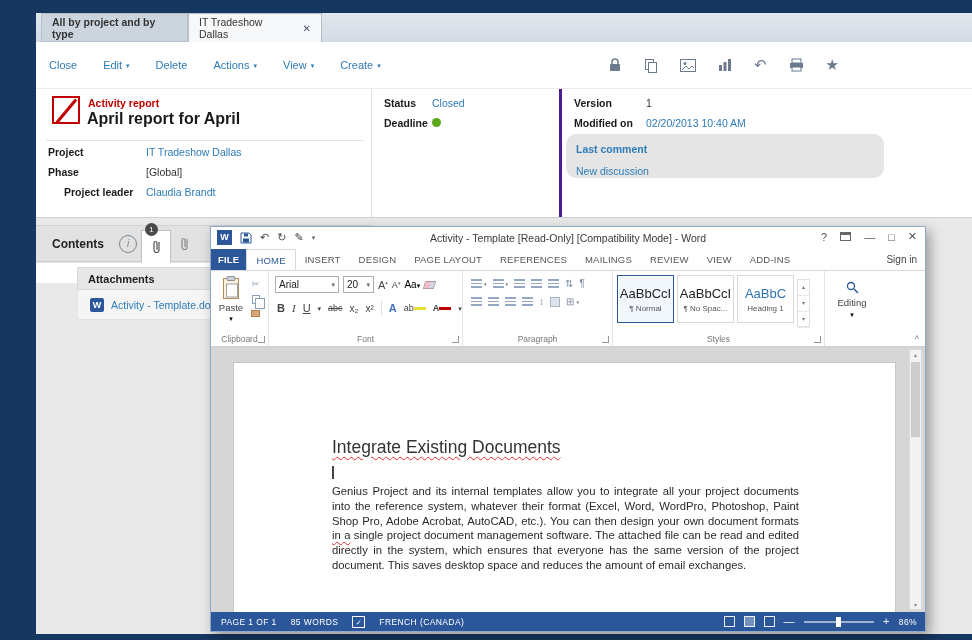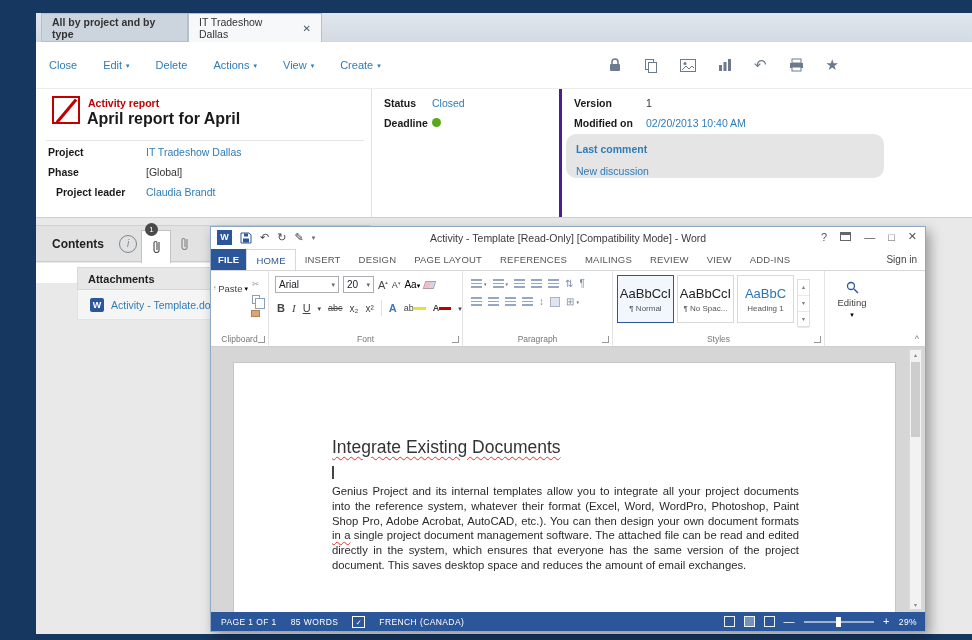--- a/index.html
+++ b/index.html
@@ -88,21 +88,21 @@
 
   .ribbon { position:absolute; top:43px; left:0; width:100%; height:77px; background:#fff;
             border-top:1px solid #d8d8d8; border-bottom:1px solid #cfcfcf; display:flex; }
   .rgroup { position:relative; height:100%; border-right:1px solid #e3e3e3; flex:none; }
   .glabel { position:absolute; bottom:2px; left:0; width:100%; text-align:center; font-size:8.5px; color:#777; }
   .launcher { position:absolute; right:3px; bottom:3px; width:7px; height:7px;
               border-right:1px solid #979797; border-bottom:1px solid #979797; cursor:pointer; }
   .rib-collapse { position:absolute; right:6px; bottom:2px; font-size:9px; color:#777; cursor:pointer; }
 
   .g-clip { width:58px; }
-  .paste-btn { position:absolute; left:3px; top:5px; width:34px; display:flex; flex-direction:row;
+  .paste-btn { position:absolute; left:3px; top:5px; width:34px; display:flex; flex-direction:column;
                align-items:center; gap:2px; cursor:pointer; }
   .paste-lbl { font-size:9.5px; color:#444; }
   .clip-side { position:absolute; left:40px; top:8px; display:flex; flex-direction:column; gap:6px;
                font-size:9px; color:#8aa0b8; align-items:center; }
   .icon-copy { width:8px; height:9px; border:1px solid #8aa0b8; position:relative; }
   .icon-copy:after { content:""; position:absolute; left:2px; top:2px; width:8px; height:9px;
                      border:1px solid #8aa0b8; background:#fff; }
   .icon-painter { width:9px; height:7px; background:#d9a679; border:1px solid #b08355; }
 
   .g-font { width:194px; }
@@ -258,21 +258,21 @@
         <div class="act-icon">
             <span></span>
           </div>
         <div class="rec-type">Activity report</div>
         <div class="rec-title">April report for April</div>
         <div class="c1-div"></div>
         <span class="flabel" style="left:12px; top:57px;">Project</span>
         <span class="fvalue link" style="left:110px; top:57px;">IT Tradeshow Dallas</span>
         <span class="flabel" style="left:12px; top:77px;">Phase</span>
         <span class="fvalue" style="left:110px; top:77px;">[Global]</span>
-        <span class="flabel" style="left:20px; top:97px;">Project leader</span>
+        <span class="flabel" style="left:28px; top:97px;">Project leader</span>
         <span class="fvalue link" style="left:110px; top:97px;">Claudia Brandt</span>
       </div>
       <div class="col2">
         <span class="flabel" style="left:12px; top:8px;">Status</span>
         <span class="fvalue link" style="left:60px; top:8px;">Closed</span>
         <span class="flabel" style="left:12px; top:28px;">Deadline</span>
         <span class="dot" style="left:60px; top:29px;"></span>
       </div>
       <div class="col3">
         <span class="flabel" style="left:12px; top:8px;">Version</span>
@@ -506,17 +506,17 @@
       </div>
       <div class="ws-right">
         <span class="vicon"></span>
         <span class="vicon active"></span>
         <span class="vicon"></span>
         <span class="zbtn">—</span>
         <span class="zoom-track">
             <span class="zoom-thumb"></span>
           </span>
         <span class="zbtn">+</span>
-        <span class="zoom-pct">29%</span>
+        <span class="zoom-pct">86%</span>
       </div>
     </div>
   </div>
 </div>
 
 </body></html>

